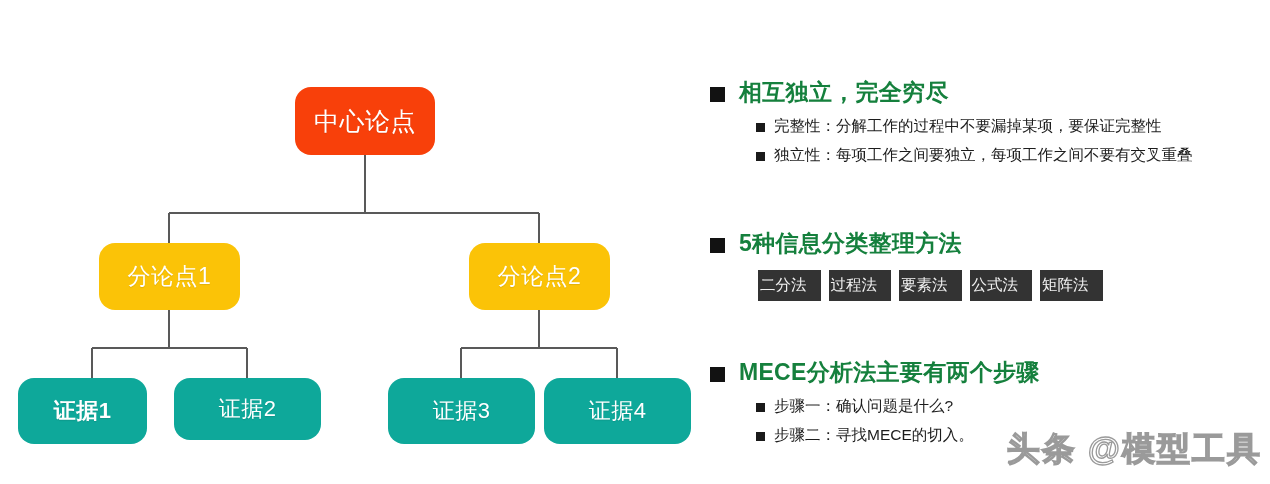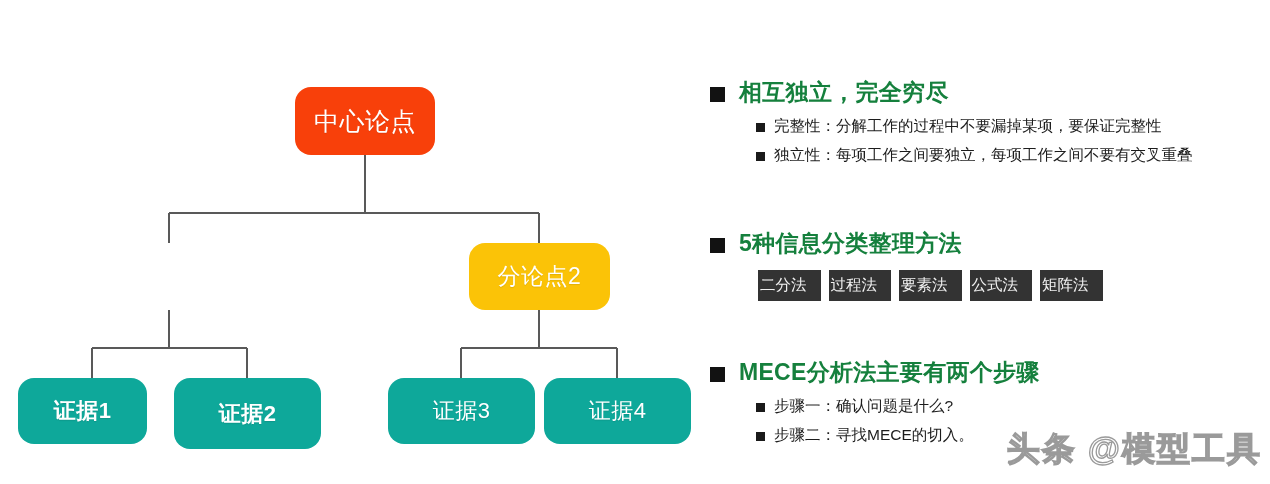--- a/index.html
+++ b/index.html
@@ -162,28 +162,31 @@
       <path d="M461,348 L617,348"></path>
       <path d="M461,348 L461,378"></path>
       <path d="M617,348 L617,378"></path>
     </g>
   </svg>
 
   <div class="node root" style="left:295px; top:87px; width:140px; height:68px;">
     <span>中心论点</span>
   </div>
 
+  <div class="node branch" style="left:99px; top:243px; width:141px; height:67px;">
+    <span>分论点1</span>
+  </div>
   <div class="node branch" style="left:469px; top:243px; width:141px; height:67px;">
     <span>分论点2</span>
   </div>
 
   <div class="node leaf" style="left:18px; top:378px; width:129px; height:66px;font-weight:bold;">
     <span>证据1</span>
   </div>
-  <div class="node leaf" style="left:174px; top:378px; width:147px; height:71px;font-weight:bold;">
+  <div class="node leaf" style="left:174px; top:378px; width:147px; height:62px;">
     <span>证据2</span>
   </div>
   <div class="node leaf" style="left:388px; top:378px; width:147px; height:66px;">
     <span>证据3</span>
   </div>
   <div class="node leaf" style="left:544px; top:378px; width:147px; height:66px;">
     <span>证据4</span>
   </div>
 </div>
 

